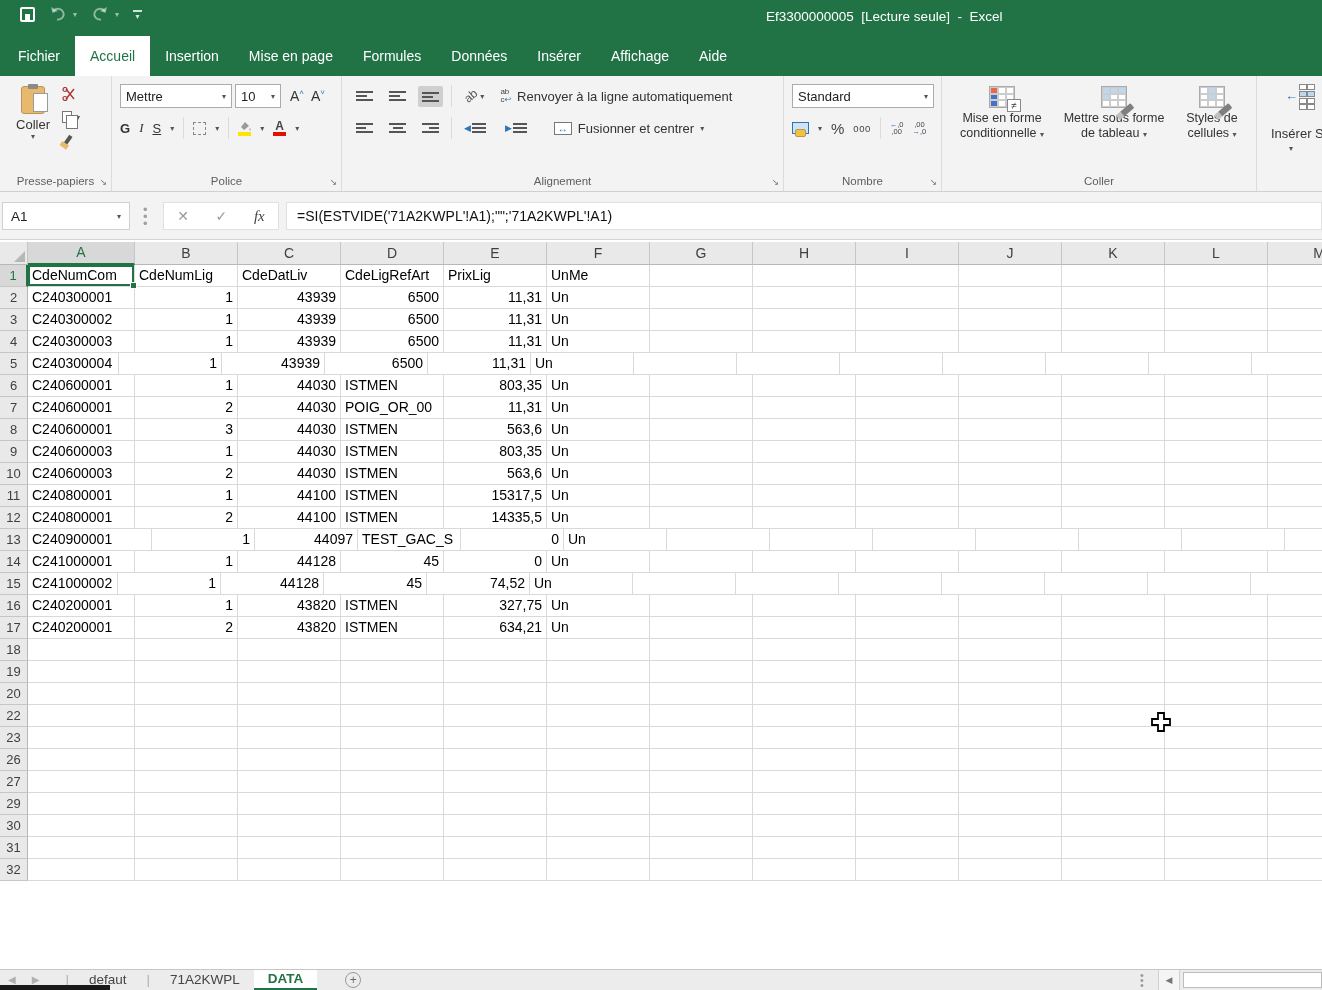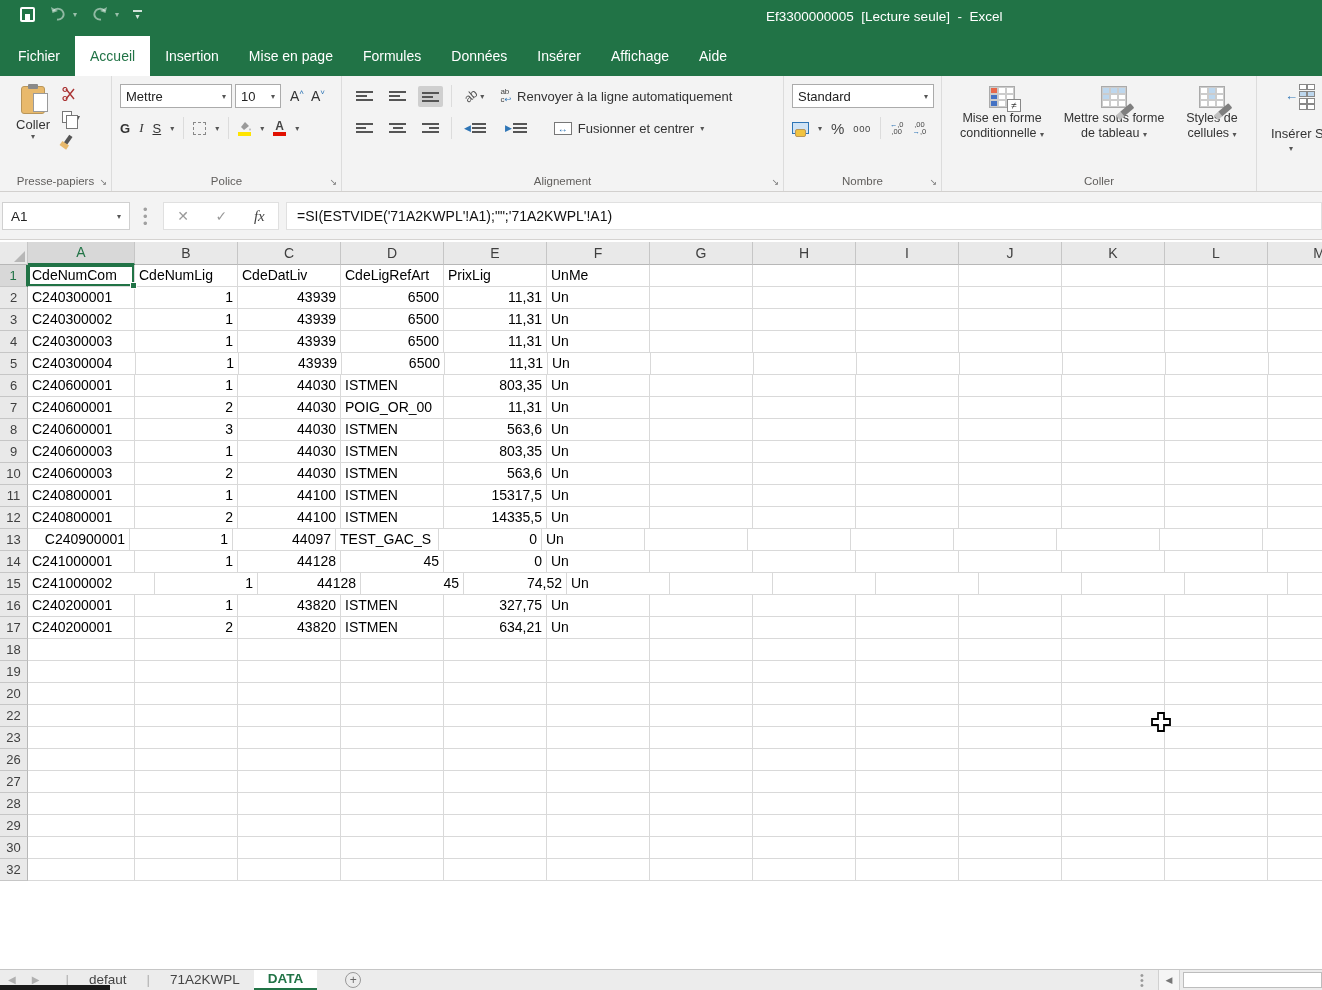--- a/index.html
+++ b/index.html
@@ -539,21 +539,21 @@
           <div class="cell" style="width: 103px;"></div>
           <div class="cell" style="width: 103px;"></div>
           <div class="cell" style="width: 103px;"></div>
           <div class="cell" style="width: 103px;"></div>
           <div class="cell" style="width: 103px;"></div>
           <div class="cell" style="width: 103px;"></div>
           <div class="cell" style="width: 103px;"></div>
         </div>
         <div class="gr">
           <div class="rh">5</div>
-          <div class="cell" style="width: 108px;">C240300004</div>
+          <div class="cell" style="width: 91px;">C240300004</div>
           <div class="cell num" style="width: 103px;">1</div>
           <div class="cell num" style="width: 103px;">43939</div>
           <div class="cell num" style="width: 103px;">6500</div>
           <div class="cell num" style="width: 103px;">11,31</div>
           <div class="cell" style="width: 103px;">Un</div>
           <div class="cell" style="width: 103px;"></div>
           <div class="cell" style="width: 103px;"></div>
           <div class="cell" style="width: 103px;"></div>
           <div class="cell" style="width: 103px;"></div>
           <div class="cell" style="width: 103px;"></div>
@@ -667,21 +667,21 @@
           <div class="cell" style="width: 103px;"></div>
           <div class="cell" style="width: 103px;"></div>
           <div class="cell" style="width: 103px;"></div>
           <div class="cell" style="width: 103px;"></div>
           <div class="cell" style="width: 103px;"></div>
           <div class="cell" style="width: 103px;"></div>
           <div class="cell" style="width: 103px;"></div>
         </div>
         <div class="gr">
           <div class="rh">13</div>
-          <div class="cell" style="width: 102px; text-align: right;">C240900001</div>
+          <div class="cell" style="width: 124px;">C240900001</div>
           <div class="cell num" style="width: 103px;">1</div>
           <div class="cell num" style="width: 103px;">44097</div>
           <div class="cell" style="width: 103px;">TEST_GAC_S</div>
           <div class="cell num" style="width: 103px;">0</div>
           <div class="cell" style="width: 103px;">Un</div>
           <div class="cell" style="width: 103px;"></div>
           <div class="cell" style="width: 103px;"></div>
           <div class="cell" style="width: 103px;"></div>
           <div class="cell" style="width: 103px;"></div>
           <div class="cell" style="width: 103px;"></div>
@@ -699,21 +699,21 @@
           <div class="cell" style="width: 103px;"></div>
           <div class="cell" style="width: 103px;"></div>
           <div class="cell" style="width: 103px;"></div>
           <div class="cell" style="width: 103px;"></div>
           <div class="cell" style="width: 103px;"></div>
           <div class="cell" style="width: 103px;"></div>
           <div class="cell" style="width: 103px;"></div>
         </div>
         <div class="gr">
           <div class="rh">15</div>
-          <div class="cell" style="width: 127px;">C241000002</div>
+          <div class="cell" style="width: 90px;">C241000002</div>
           <div class="cell num" style="width: 103px;">1</div>
           <div class="cell num" style="width: 103px;">44128</div>
           <div class="cell num" style="width: 103px;">45</div>
           <div class="cell num" style="width: 103px;">74,52</div>
           <div class="cell" style="width: 103px;">Un</div>
           <div class="cell" style="width: 103px;"></div>
           <div class="cell" style="width: 103px;"></div>
           <div class="cell" style="width: 103px;"></div>
           <div class="cell" style="width: 103px;"></div>
           <div class="cell" style="width: 103px;"></div>
@@ -858,53 +858,53 @@
           <div class="cell" style="width: 103px;"></div>
           <div class="cell" style="width: 103px;"></div>
           <div class="cell" style="width: 103px;"></div>
           <div class="cell" style="width: 103px;"></div>
           <div class="cell" style="width: 103px;"></div>
           <div class="cell" style="width: 103px;"></div>
           <div class="cell" style="width: 103px;"></div>
           <div class="cell" style="width: 103px;"></div>
         </div>
         <div class="gr">
-          <div class="rh">28</div>
-          <div class="cell" style="width: 107px;"></div>
-          <div class="cell" style="width: 103px;"></div>
-          <div class="cell" style="width: 103px;"></div>
-          <div class="cell" style="width: 103px;"></div>
-          <div class="cell" style="width: 103px;"></div>
-          <div class="cell" style="width: 103px;"></div>
-          <div class="cell" style="width: 103px;"></div>
-          <div class="cell" style="width: 103px;"></div>
-          <div class="cell" style="width: 103px;"></div>
-          <div class="cell" style="width: 103px;"></div>
-          <div class="cell" style="width: 103px;"></div>
-          <div class="cell" style="width: 103px;"></div>
-          <div class="cell" style="width: 103px;"></div>
-        </div>
-        <div class="gr">
           <div class="rh">29</div>
           <div class="cell" style="width: 107px;"></div>
           <div class="cell" style="width: 103px;"></div>
           <div class="cell" style="width: 103px;"></div>
           <div class="cell" style="width: 103px;"></div>
           <div class="cell" style="width: 103px;"></div>
           <div class="cell" style="width: 103px;"></div>
           <div class="cell" style="width: 103px;"></div>
           <div class="cell" style="width: 103px;"></div>
           <div class="cell" style="width: 103px;"></div>
           <div class="cell" style="width: 103px;"></div>
           <div class="cell" style="width: 103px;"></div>
           <div class="cell" style="width: 103px;"></div>
           <div class="cell" style="width: 103px;"></div>
         </div>
         <div class="gr">
           <div class="rh">30</div>
+          <div class="cell" style="width: 107px;"></div>
+          <div class="cell" style="width: 103px;"></div>
+          <div class="cell" style="width: 103px;"></div>
+          <div class="cell" style="width: 103px;"></div>
+          <div class="cell" style="width: 103px;"></div>
+          <div class="cell" style="width: 103px;"></div>
+          <div class="cell" style="width: 103px;"></div>
+          <div class="cell" style="width: 103px;"></div>
+          <div class="cell" style="width: 103px;"></div>
+          <div class="cell" style="width: 103px;"></div>
+          <div class="cell" style="width: 103px;"></div>
+          <div class="cell" style="width: 103px;"></div>
+          <div class="cell" style="width: 103px;"></div>
+        </div>
+        <div class="gr">
+          <div class="rh">31</div>
           <div class="cell" style="width: 107px;"></div>
           <div class="cell" style="width: 103px;"></div>
           <div class="cell" style="width: 103px;"></div>
           <div class="cell" style="width: 103px;"></div>
           <div class="cell" style="width: 103px;"></div>
           <div class="cell" style="width: 103px;"></div>
           <div class="cell" style="width: 103px;"></div>
           <div class="cell" style="width: 103px;"></div>
           <div class="cell" style="width: 103px;"></div>
           <div class="cell" style="width: 103px;"></div>

